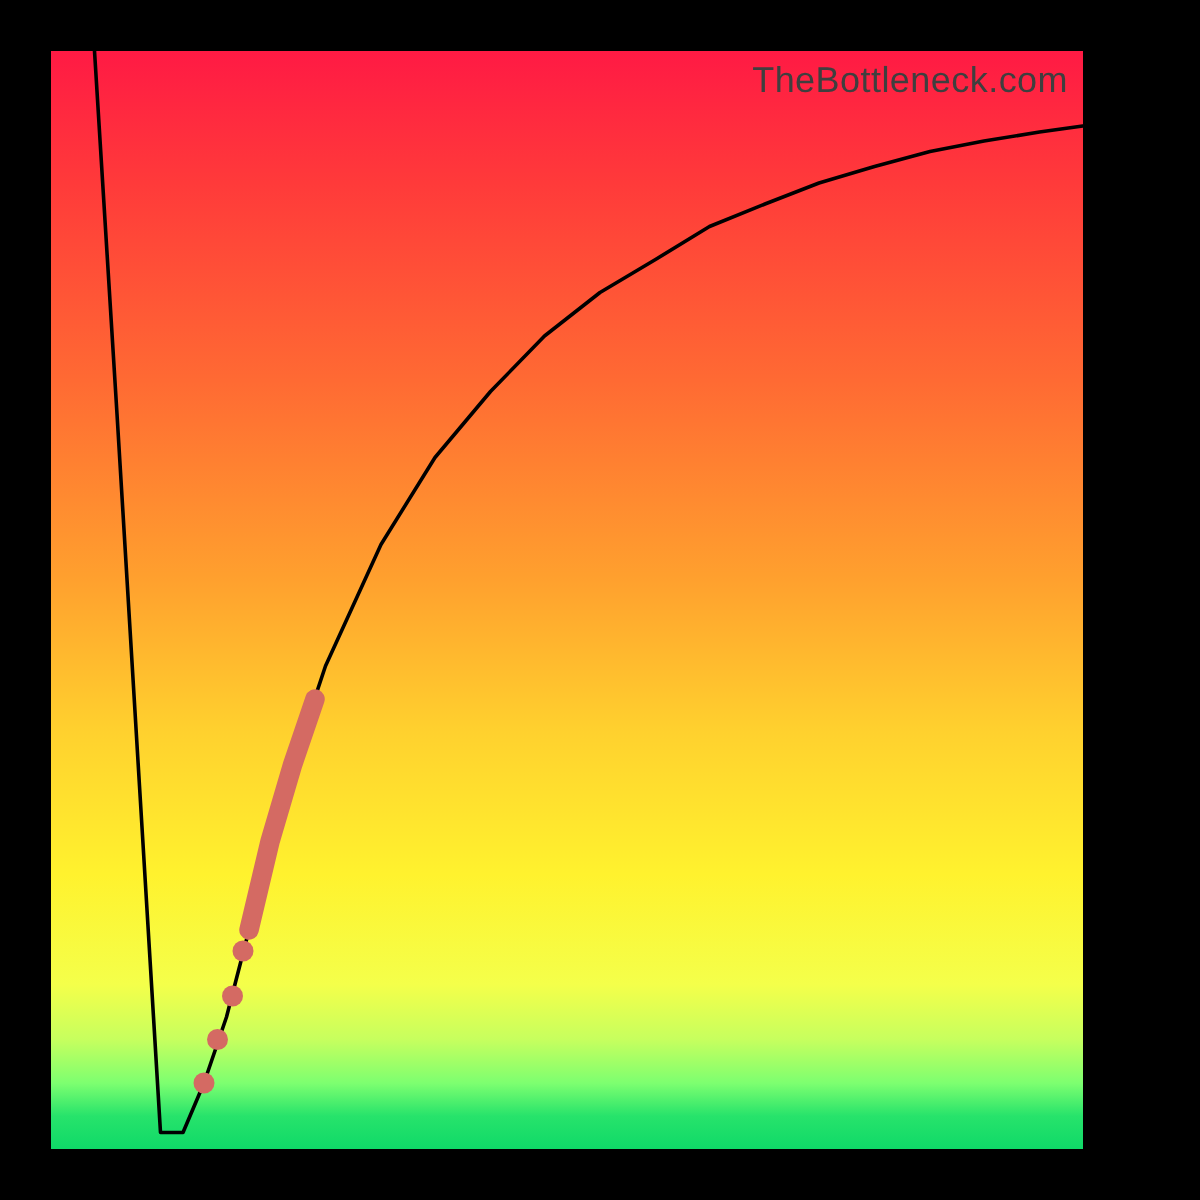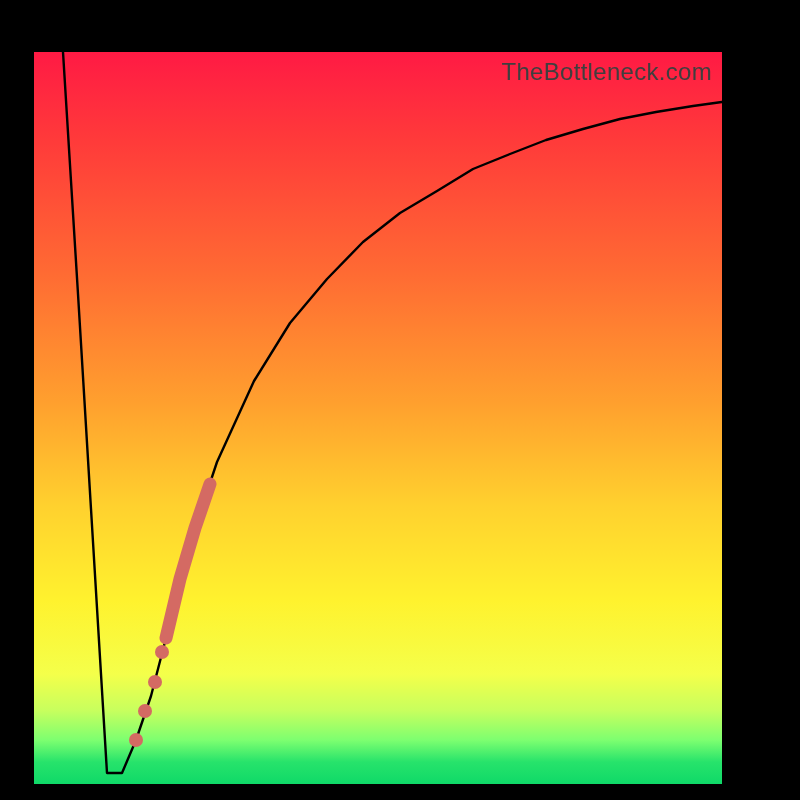--- a/index.html
+++ b/index.html
@@ -13,21 +13,21 @@
   }
   .frame {
     position: relative;
     width: 800px;
     height: 800px;
     background: #000;
   }
   .plot-area {
     position: absolute;
     left: 34px;
-    top: 52px;
+    top: 34px;
     width: 688px;
     height: 732px;
     
     background: linear-gradient(
       to bottom,
       #ff1a44 0%,
       #ff3a3a 12%,
       #ff6a33 30%,
       #ffa02e 48%,
       #ffd12e 62%,

